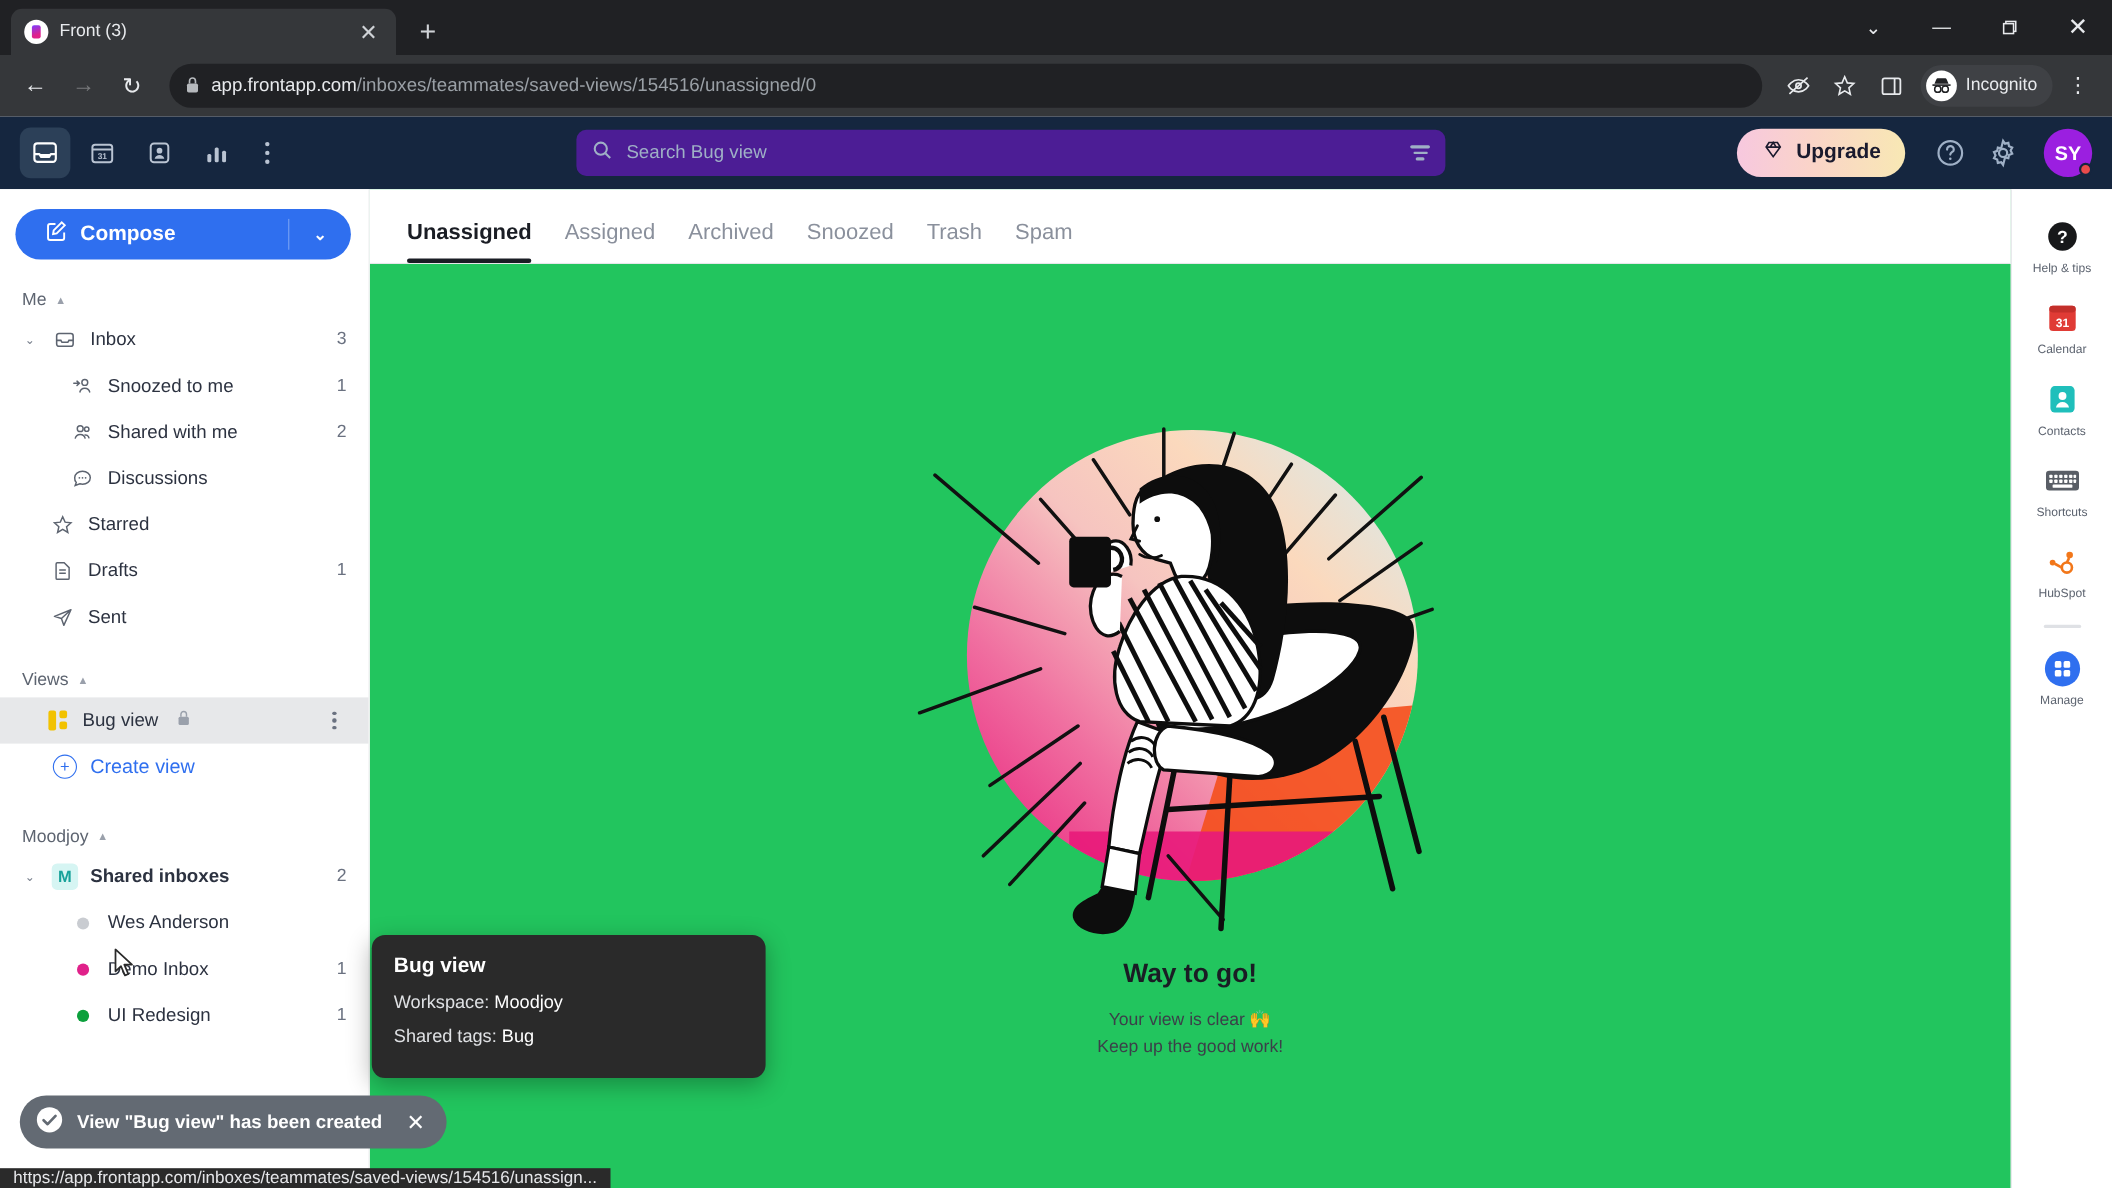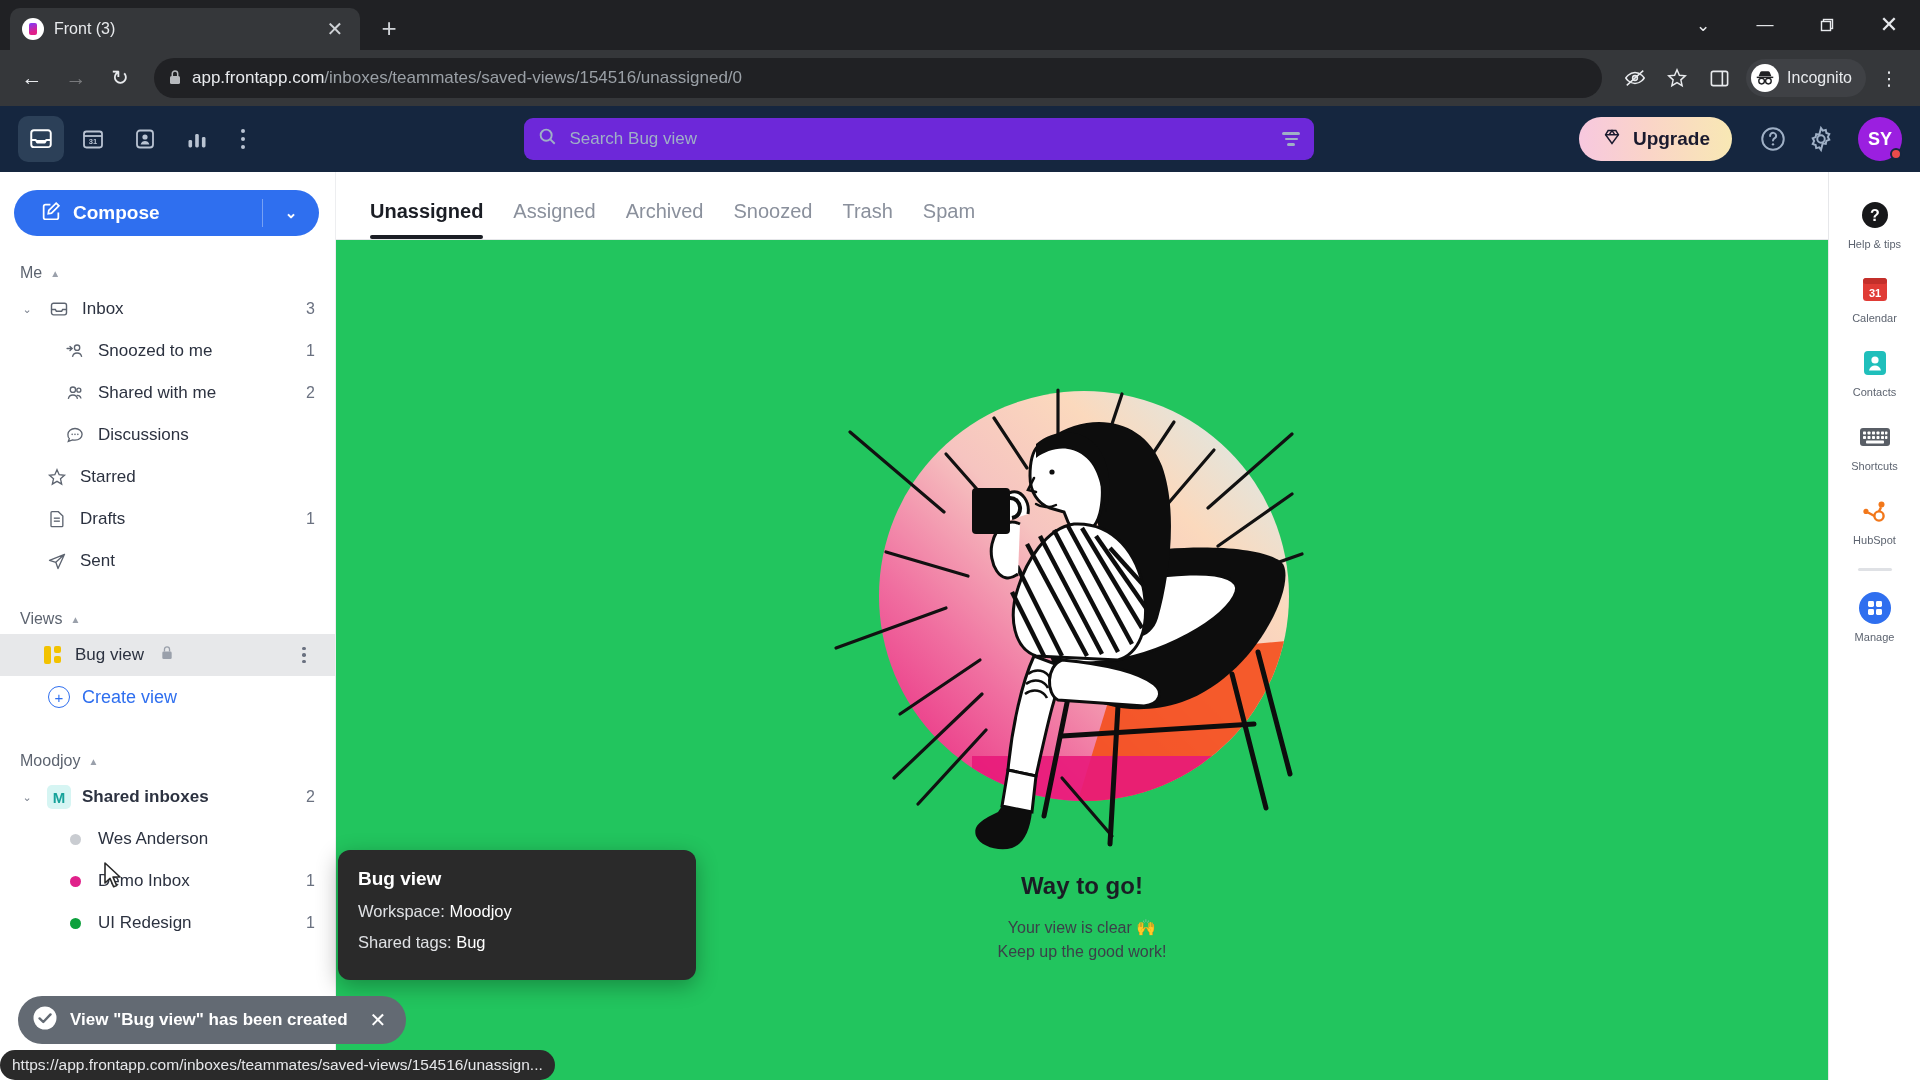--- a/index.html
+++ b/index.html
@@ -71,21 +71,21 @@
     padding: 0 18px; gap: 6px; flex: 0 0 auto;
   }
   .hicon { width: 46px; height: 46px; border-radius: 10px; display: flex;
            align-items: center; justify-content: center; color: #b9c3d2; }
   .hicon.active { background: #2c4058; color: #fff; }
   .hdots { width: 34px; height: 46px; display: flex; flex-direction: column;
            align-items: center; justify-content: center; gap: 4px; }
   .hdots i { width: 4px; height: 4px; border-radius: 50%; background: #b9c3d2; display: block; }
   .searchwrap { flex: 1; display: flex; justify-content: center; }
   .searchbox {
-    width: 790px; height: 42px; background: #6d28d9; border-radius: 9px;
+    width: 790px; height: 42px; background: #4c1d95; border-radius: 9px;
     display: flex; align-items: center; padding: 0 14px; gap: 12px;
   }
   .searchbox .sq { color: #9fb0c6; font-size: 18px; }
   .searchbox .sinput { flex: 1; color: #9fb0c6; font-size: 17px; }
   .filter-ic { display: flex; flex-direction: column; gap: 3px; align-items: center; }
   .filter-ic i { display: block; height: 2.5px; background: #9fb0c6; border-radius: 2px; }
   .filter-ic i:nth-child(1) { width: 18px; }
   .filter-ic i:nth-child(2) { width: 13px; }
   .filter-ic i:nth-child(3) { width: 8px; }
 
@@ -188,24 +188,24 @@
 
   
   .toast {
     position: absolute; left: 18px; bottom: 36px; height: 48px; background: #636a73;
     border-radius: 24px; display: flex; align-items: center; gap: 12px;
     padding: 0 20px 0 14px; color: #fff; z-index: 60;
   }
   .toast .tmsg { font-size: 17px; font-weight: bold; }
   .toast .tclose { font-size: 20px; margin-left: 10px; }
   .statusbar {
-    position: absolute; left: 0; bottom: 0; height: 30px; max-width: 640px;
+    position: absolute; left: 0; bottom: 0; height: 18px; max-width: 640px;
     background: #2a2a2a; color: #e6e7ea; font-size: 15.5px;
     display: flex; align-items: center; padding: 0 12px; z-index: 70;
-    white-space: nowrap; overflow: hidden; border-radius: 15px;
+    white-space: nowrap; overflow: hidden;
   }
 </style>
 </head>
 <body>
 
 <div class="browser-tabstrip">
   <div class="tab">
     <span class="tab-favicon">
         <span class="f-glyph"></span>
       </span>

